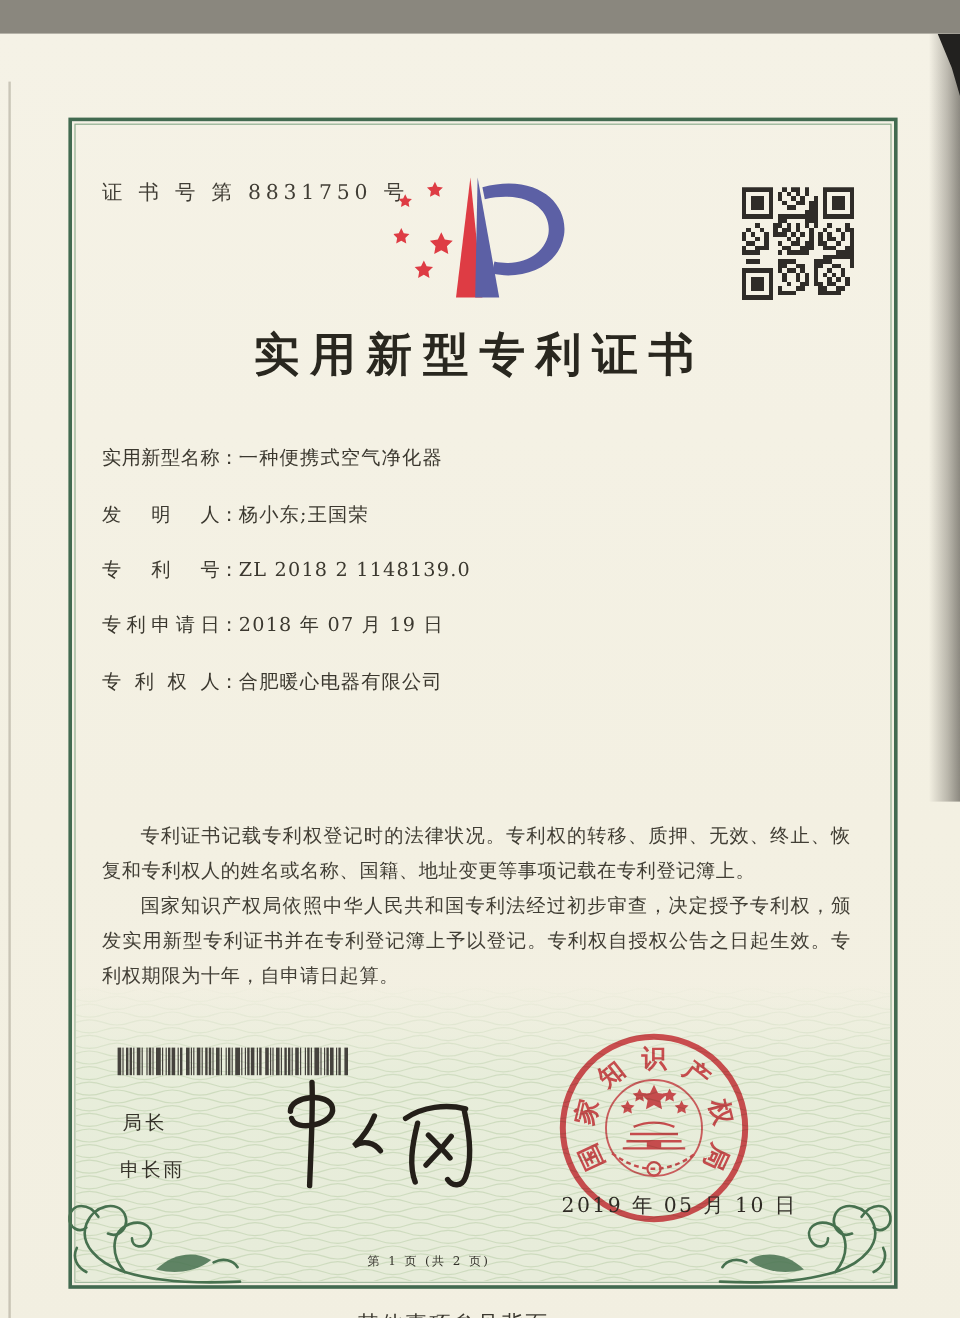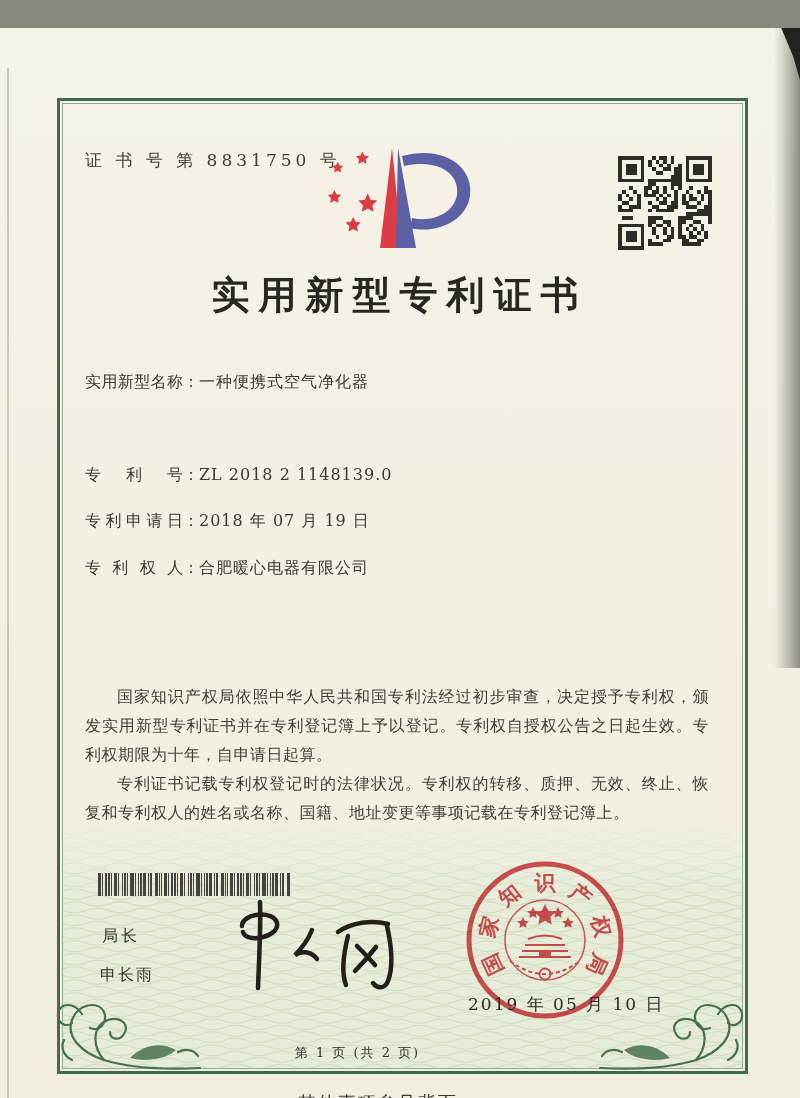--- a/index.html
+++ b/index.html
@@ -33,21 +33,21 @@
   .paras{left:85px;top:654px;width:624px;font-size:16px;line-height:29px;
          letter-spacing:.5px;color:#413e35;text-align:justify;}
   .paras p{margin:0;text-indent:2em;}
   .barcode{left:98px;top:845px;width:194px;height:23px;}
   .barcode i{position:absolute;top:0;bottom:0;background:#45423d;}
   .director-title{left:102px;top:898px;font-size:16px;letter-spacing:3px;color:#353229;}
   .director-name{left:100px;top:937px;font-size:16px;letter-spacing:2px;color:#353229;}
   .sig{left:200px;top:868px;}
   .seal{left:462px;top:829px;width:166px;height:166px;mix-blend-mode:multiply;opacity:.92;}
   .sealdate{left:468px;top:965px;font-size:17px;letter-spacing:2px;color:#2e2a24;}
-  .pagenum{left:85px;top:1016px;width:545px;text-align:center;font-size:13px;
+  .pagenum{left:85px;top:1016px;width:545px;text-align:center;font-size:10px;
            letter-spacing:2px;color:#33312a;}
   .backnote{left:298px;top:1063px;font-size:18px;letter-spacing:2px;color:#3b382f;}
   .flourish{width:150px;height:85px;}
   .flourish.r{transform:scaleX(-1);}
 </style>
 </head>
 <body>
 
 <div class="page">
 
@@ -413,33 +413,36 @@
       <rect x="4" y="24" width="1" height="1" fill="#2f2c28"></rect>
       <rect x="5" y="24" width="1" height="1" fill="#2f2c28"></rect>
       <rect x="6" y="24" width="1" height="1" fill="#2f2c28"></rect>
     </svg>
 
   <div class="abs title">实用新型专利证书</div>
 
   <div class="abs row" style="top:344px">
     <span class="lab">实用新型名称</span><span class="col">：</span><span class="val">一种便携式空气净化器</span>
   </div>
+  <div class="abs row" style="top:391px">
+    <span class="lab">发明人</span><span class="col">：</span><span class="val">杨小东;王国荣</span>
+  </div>
   <div class="abs row" style="top:437px">
     <span class="lab">专利号</span><span class="col">：</span><span class="val">ZL 2018 2 1148139.0</span>
   </div>
   <div class="abs row" style="top:483px">
     <span class="lab">专利申请日</span><span class="col">：</span><span class="val">2018 年 07 月 19 日</span>
   </div>
   <div class="abs row" style="top:530px">
     <span class="lab">专利权人</span><span class="col">：</span><span class="val">合肥暖心电器有限公司</span>
   </div>
 
   <div class="abs paras">
+    <p>专利证书记载专利权登记时的法律状况。专利权的转移、质押、无效、终止、恢复和专利权人的姓名或名称、国籍、地址变更等事项记载在专利登记簿上。</p>
     <p>国家知识产权局依照中华人民共和国专利法经过初步审查，决定授予专利权，颁发实用新型专利证书并在专利登记簿上予以登记。专利权自授权公告之日起生效。专利权期限为十年，自申请日起算。</p>
-    <p>专利证书记载专利权登记时的法律状况。专利权的转移、质押、无效、终止、恢复和专利权人的姓名或名称、国籍、地址变更等事项记载在专利登记簿上。</p>
   </div>
 
   <div class="abs barcode" id="barcode">
       <i style="left: 0px; width: 3px;"></i>
       <i style="left: 4px; width: 1px;"></i>
       <i style="left: 7px; width: 2px;"></i>
       <i style="left: 10px; width: 2px;"></i>
       <i style="left: 13px; width: 1px;"></i>
       <i style="left: 16px; width: 3px;"></i>
       <i style="left: 20px; width: 1px;"></i>

